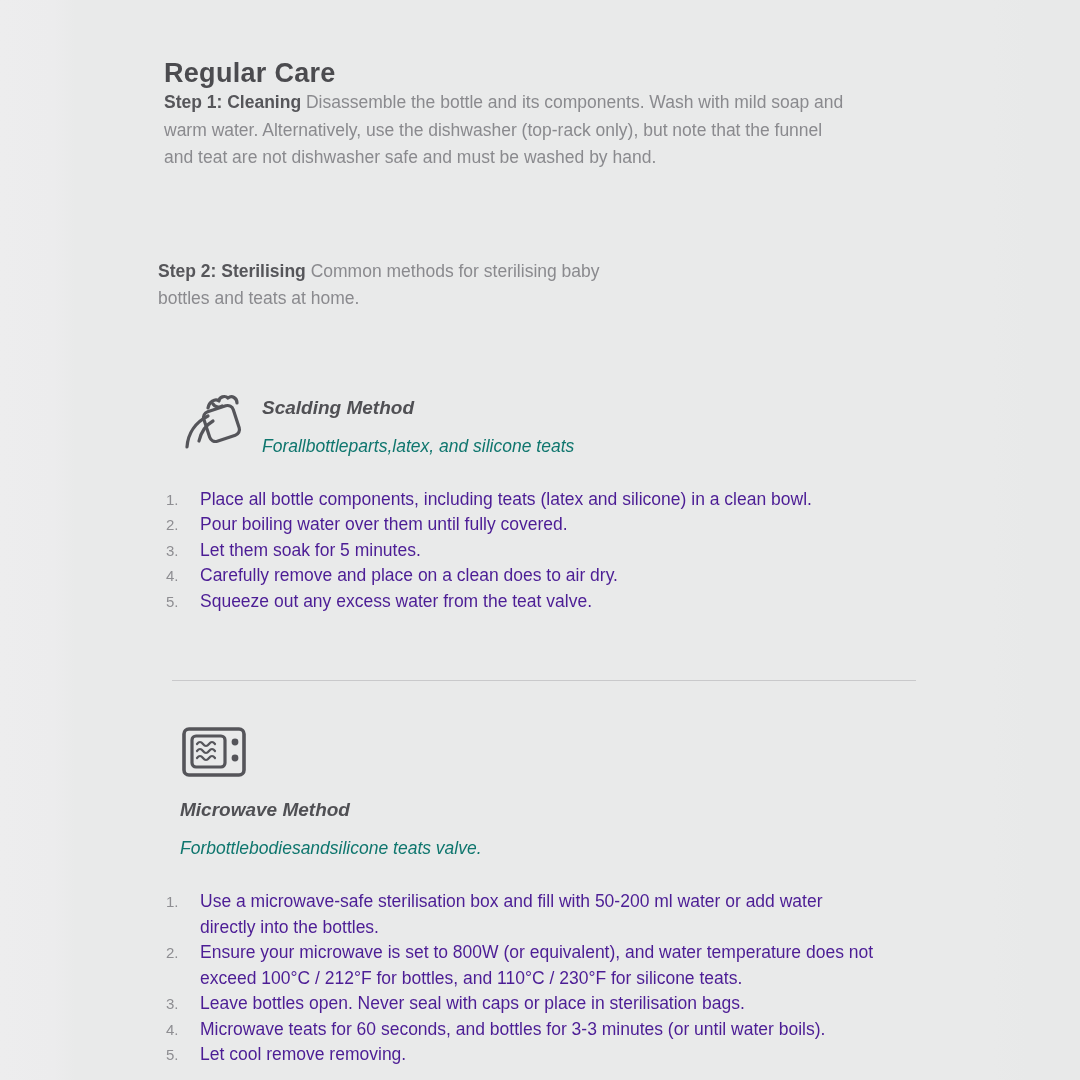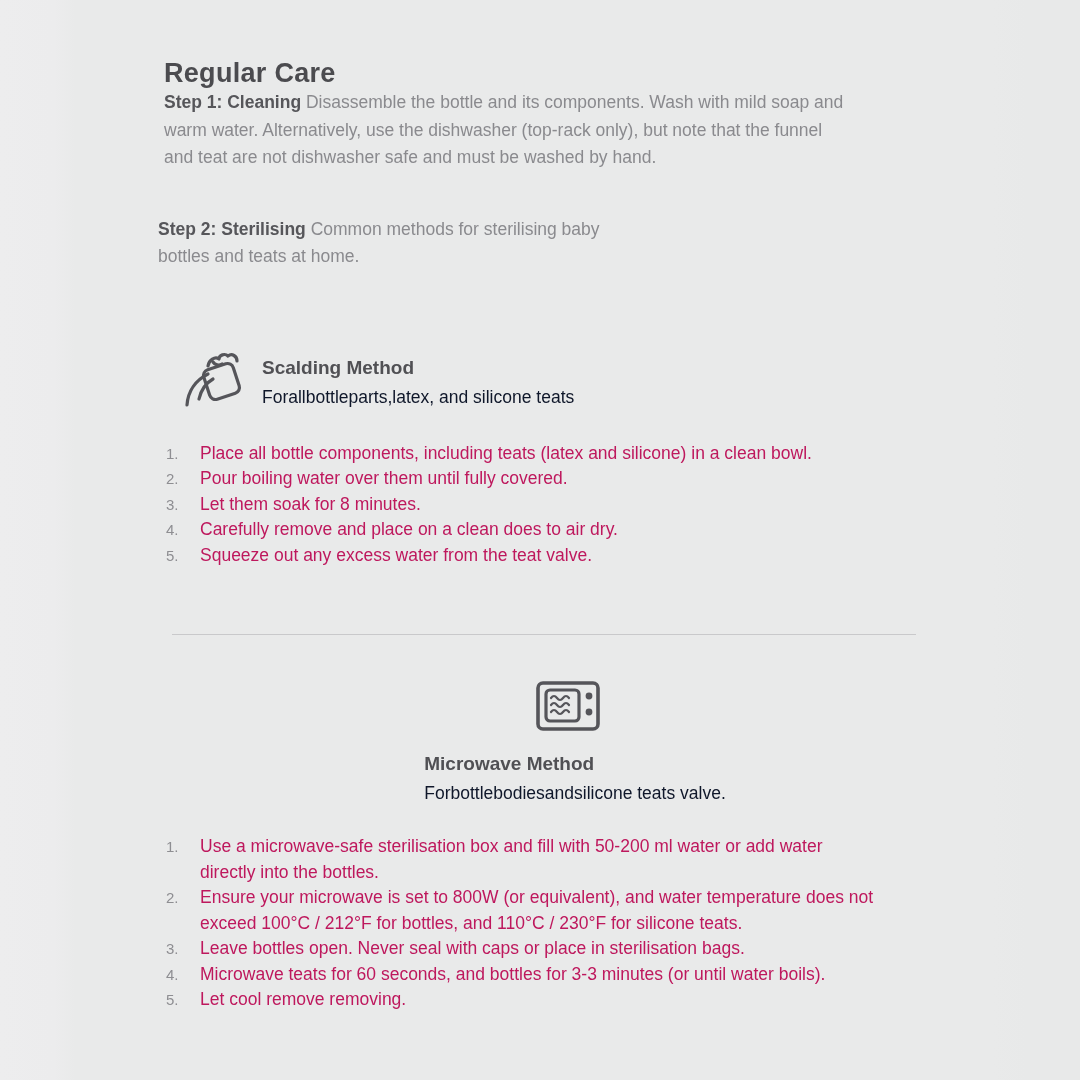--- a/index.html
+++ b/index.html
@@ -12,36 +12,36 @@
   }
   .page { width:1080px; height:1080px; padding:58px 110px 0 164px; }
 
   .title {
     font-size:27px; font-weight:700; color:#4b4b4f; letter-spacing:0.3px;
   }
 
   .para { font-size:17.5px; line-height:27.5px; color:#8a8a8e; white-space:pre-line; width:800px; }
   .para .lead { font-weight:700; color:#56565a; }
   .para1 { }
-  .para2 { margin-top:44px; margin-left:-6px; }
+  .para2 { margin-top:86px; margin-left:-6px; }
 
-  .method-header { display:flex; align-items:center; margin-left:16px; }
+  .method-header { display:flex; align-items:flex-start; margin-left:16px;font-style:italic; }
   .method-header .icon-box { width:68px; flex:0 0 68px; margin-right:14px; }
   .method-header.scalding { margin-top:78px; }
   .method-header.microwave { margin-top:44px;flex-direction:column; }
   .method-title { font-size:19px; font-weight:700; color:#505054; padding-top:6px; }
-  .method-subtitle { font-size:17.5px; color:#0f172a; margin-top:8px; }
+  .method-subtitle { font-size:17.5px; color:#0f766e; margin-top:17px; }
 
   ol.steps { list-style:none; margin-top:30px; }
   ol.steps li { display:flex; align-items:flex-start; }
   ol.steps .num {
     flex:0 0 36px; font-size:15px; color:#8e8e92; padding-top:4px; padding-left:2px;
   }
   ol.steps .txt {
-    font-size:17.5px; line-height:25.5px; color:#be185d; white-space:pre-line; width:770px;
+    font-size:17.5px; line-height:25.5px; color:#4c1d95; white-space:pre-line; width:770px;
   }
 
   .divider { border:none; border-top:1px solid #c9c9cb; width:744px; margin:66px 0 0 8px; }
   svg { display:block; }
 </style>
 </head>
 <body>
 
 <div class="page">
 
@@ -76,21 +76,21 @@
     <li>
         <span class="num">1.</span>
         <span class="txt">Place all bottle components, including teats (latex and silicone) in a clean bowl.</span>
       </li>
     <li>
         <span class="num">2.</span>
         <span class="txt">Pour boiling water over them until fully covered.</span>
       </li>
     <li>
         <span class="num">3.</span>
-        <span class="txt">Let them soak for 8 minutes.</span>
+        <span class="txt">Let them soak for 5 minutes.</span>
       </li>
     <li>
         <span class="num">4.</span>
         <span class="txt">Carefully remove and place on a clean does to air dry.</span>
       </li>
     <li>
         <span class="num">5.</span>
         <span class="txt">Squeeze out any excess water from the teat valve.</span>
       </li>
   </ol>

